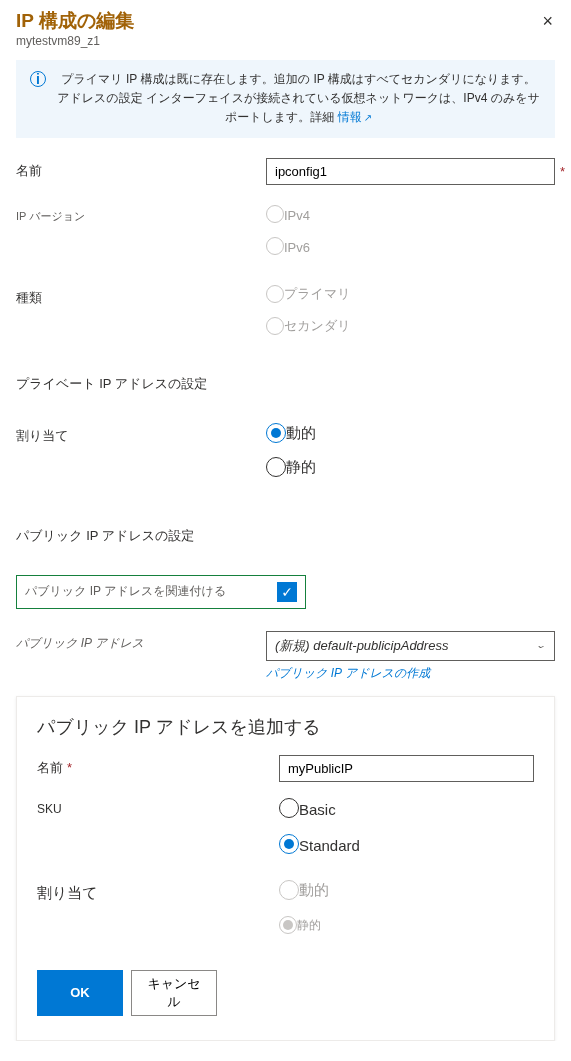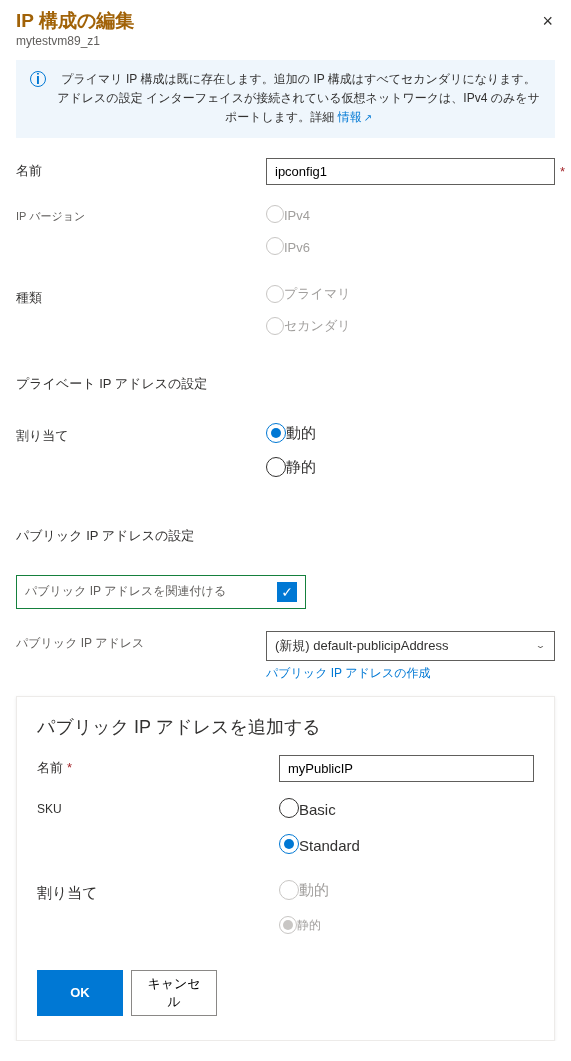--- a/index.html
+++ b/index.html
@@ -221,21 +221,21 @@
 
   <div class="section-heading" style="margin-top:50px;">パブリック IP アドレスの設定</div>
 
   <div class="hl-red">
     <span class="cb-label">パブリック IP アドレスを関連付ける</span>
     <span class="checkbox">
       <span>✓</span>
     </span>
   </div>
 
-  <div class="form-row" style="margin-top:22px;">
+  <div class="form-row" style="margin-top:22px;font-style:italic;">
     <div class="label-col label-small" style="font-size:12px;">パブリック IP アドレス</div>
     <div class="control-col">
       <div class="dropdown">
         <span>(新規) default-publicipAddress</span>
         <span class="chev">⌄</span>
       </div>
       <a class="link">パブリック IP アドレスの作成</a>
     </div>
   </div>
 

